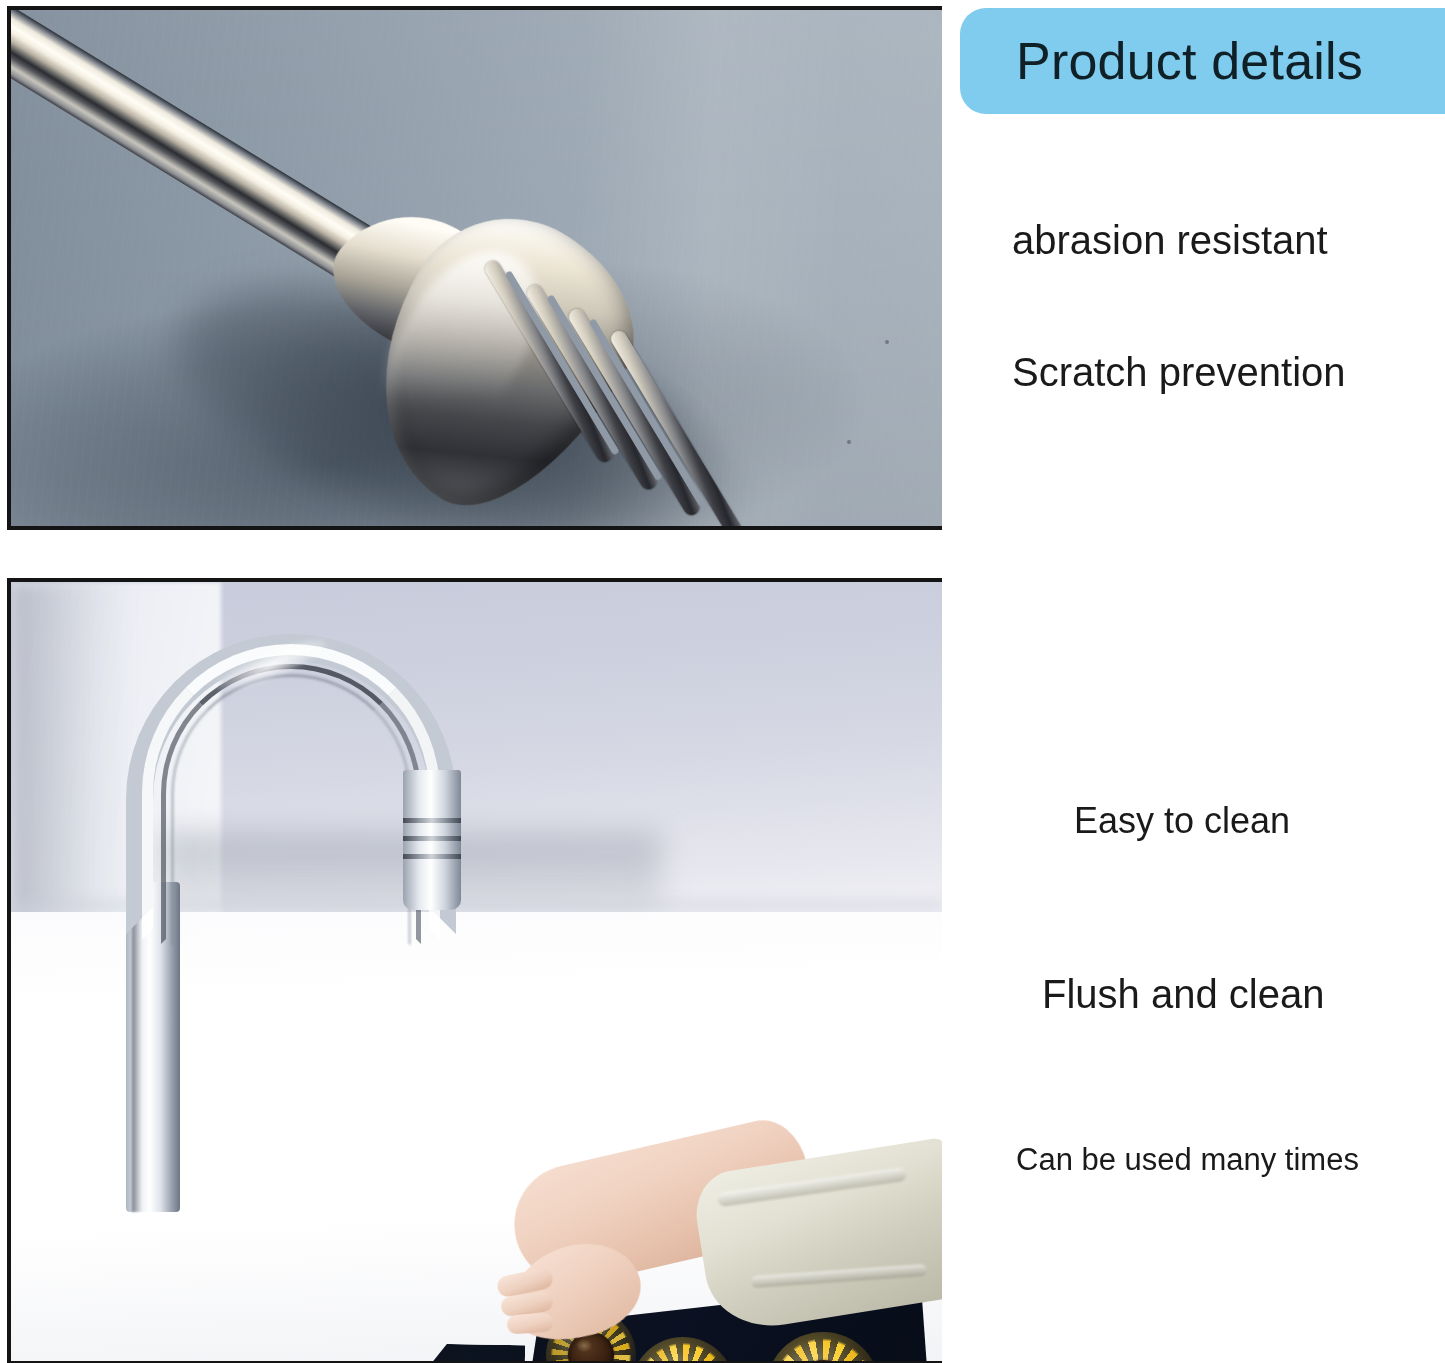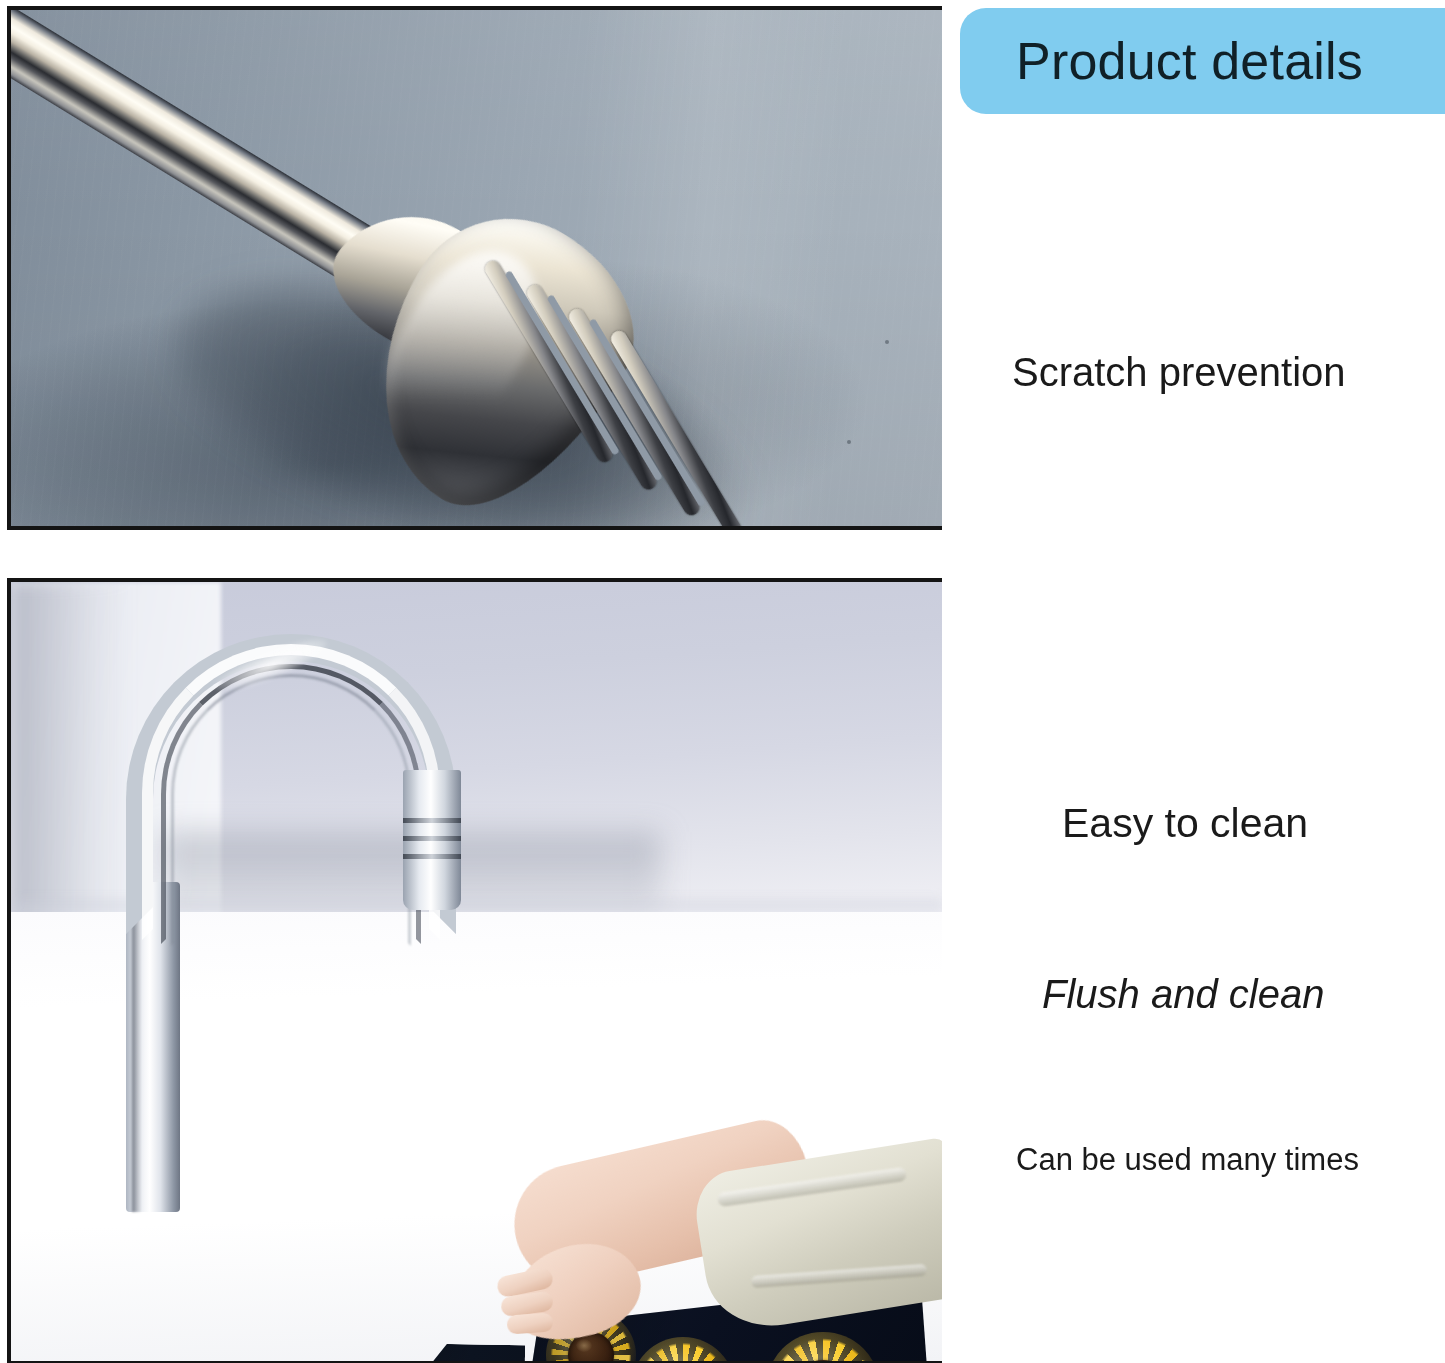--- a/index.html
+++ b/index.html
@@ -283,22 +283,22 @@
   }
   #details-badge .txt{
     padding-left:56px;color:#102027;
     font-size:52px;line-height:1;letter-spacing:.2px;
   }
   .feature{
     position:absolute;left:70px;color:#1a1a1a;white-space:nowrap;
   }
   #feat-0{top:218px;font-size:40px;}
   #feat-1{top:350px;font-size:40px;}
-  #feat-2{top:800px;font-size:41px;left:120px;}
-  #feat-3{top:972px;font-size:40px;left:100px;font-style:italic;}
+  #feat-2{top:800px;font-size:36px;left:132px;}
+  #feat-3{top:972px;font-size:40px;left:100px;}
   #feat-4{top:1142px;font-size:31px;left:74px;text-align:right;}
 </style>
 </head>
 <body>
 
 <div class="stage">
 
   <div class="photo-frame" id="photo-fork">
     <div class="scene">
       <div class="fork-bg"></div>
@@ -384,19 +384,20 @@
 
     </div>
   </div>
 
   <div class="panel">
 
     <div id="details-badge">
       <span class="txt">Product details</span>
     </div>
 
+    <div class="feature" id="feat-0">abrasion resistant</div>
     <div class="feature" id="feat-1">Scratch prevention</div>
     <div class="feature" id="feat-2">Easy to clean</div>
     <div class="feature" id="feat-3">Flush and clean</div>
     <div class="feature" id="feat-4">Can be used many times</div>
 
   </div>
 </div>
 
 </body></html>

